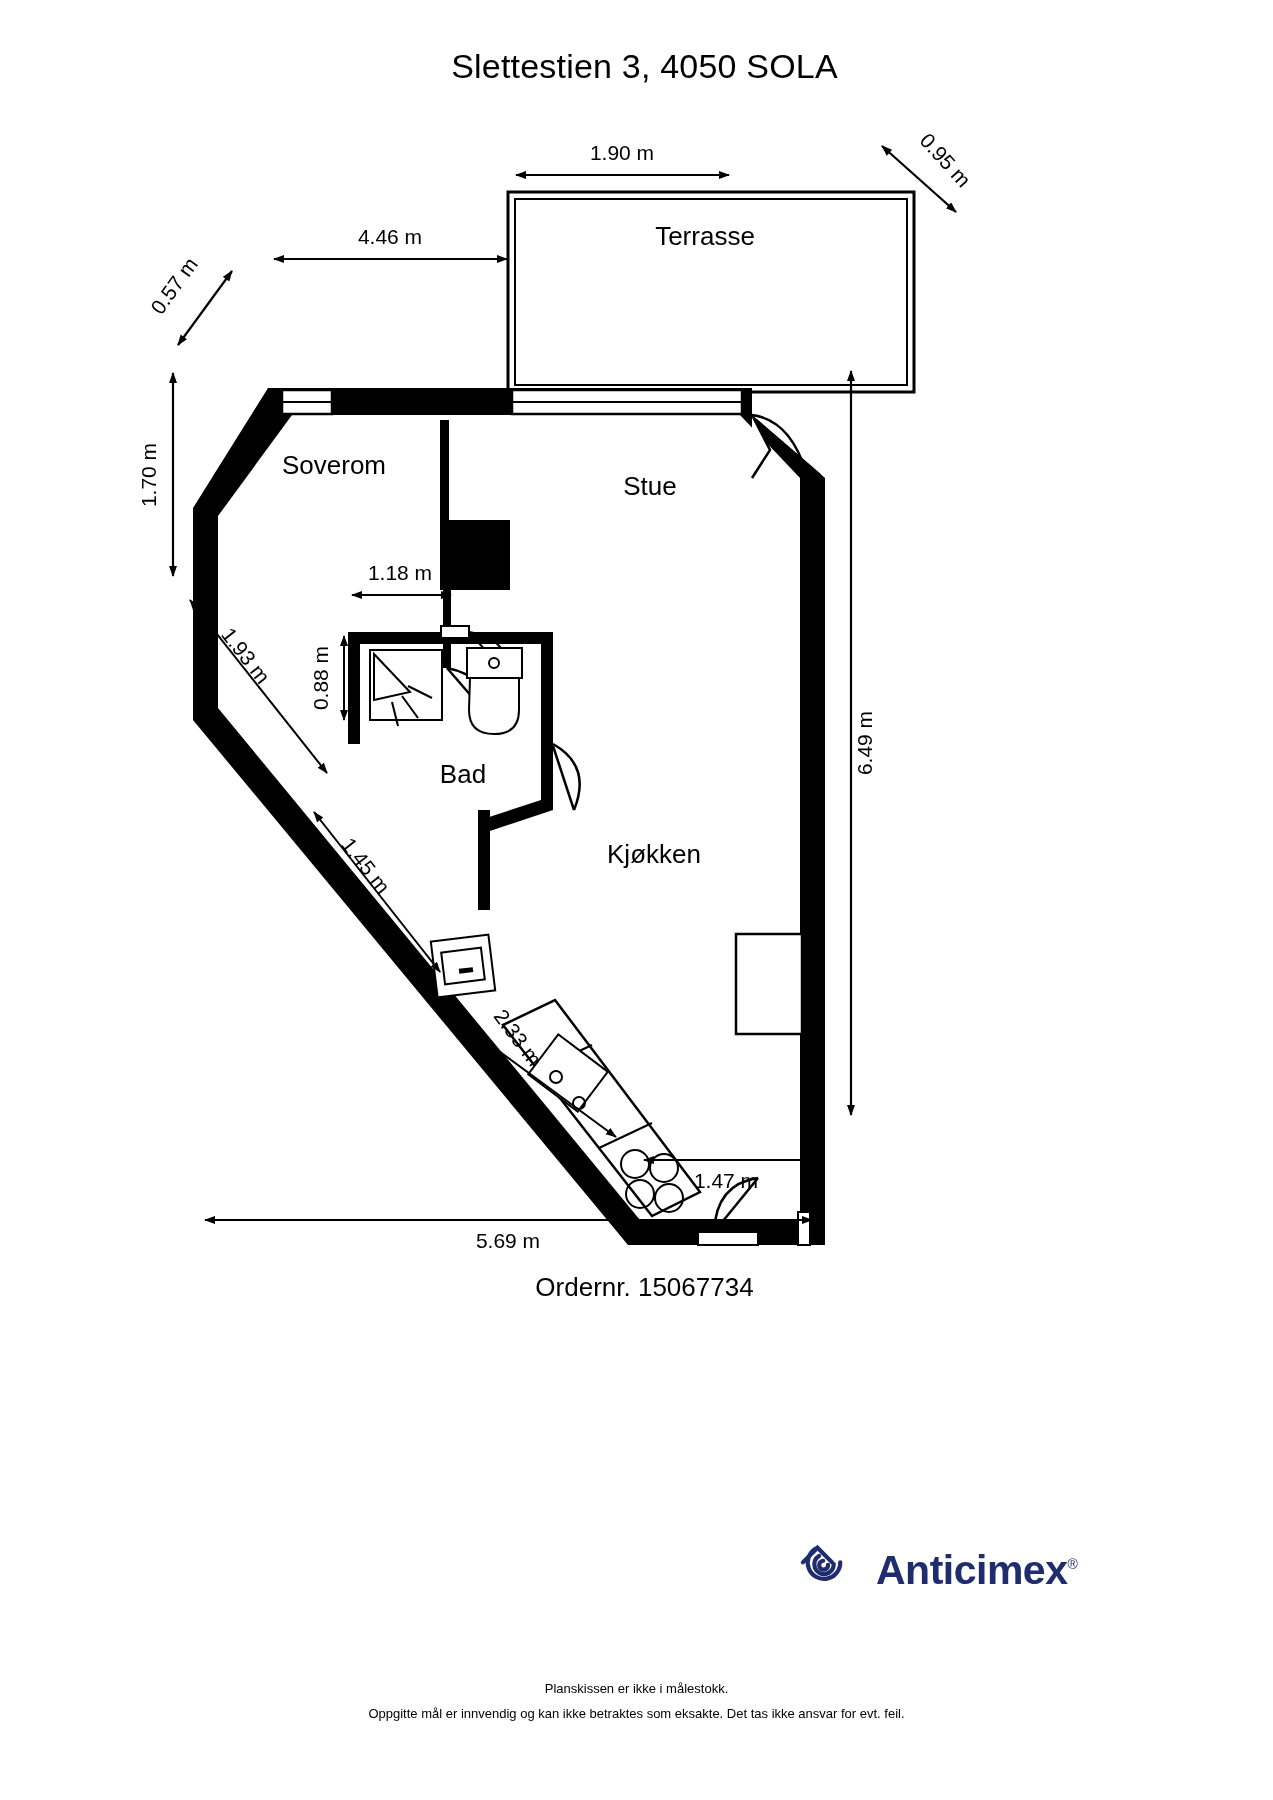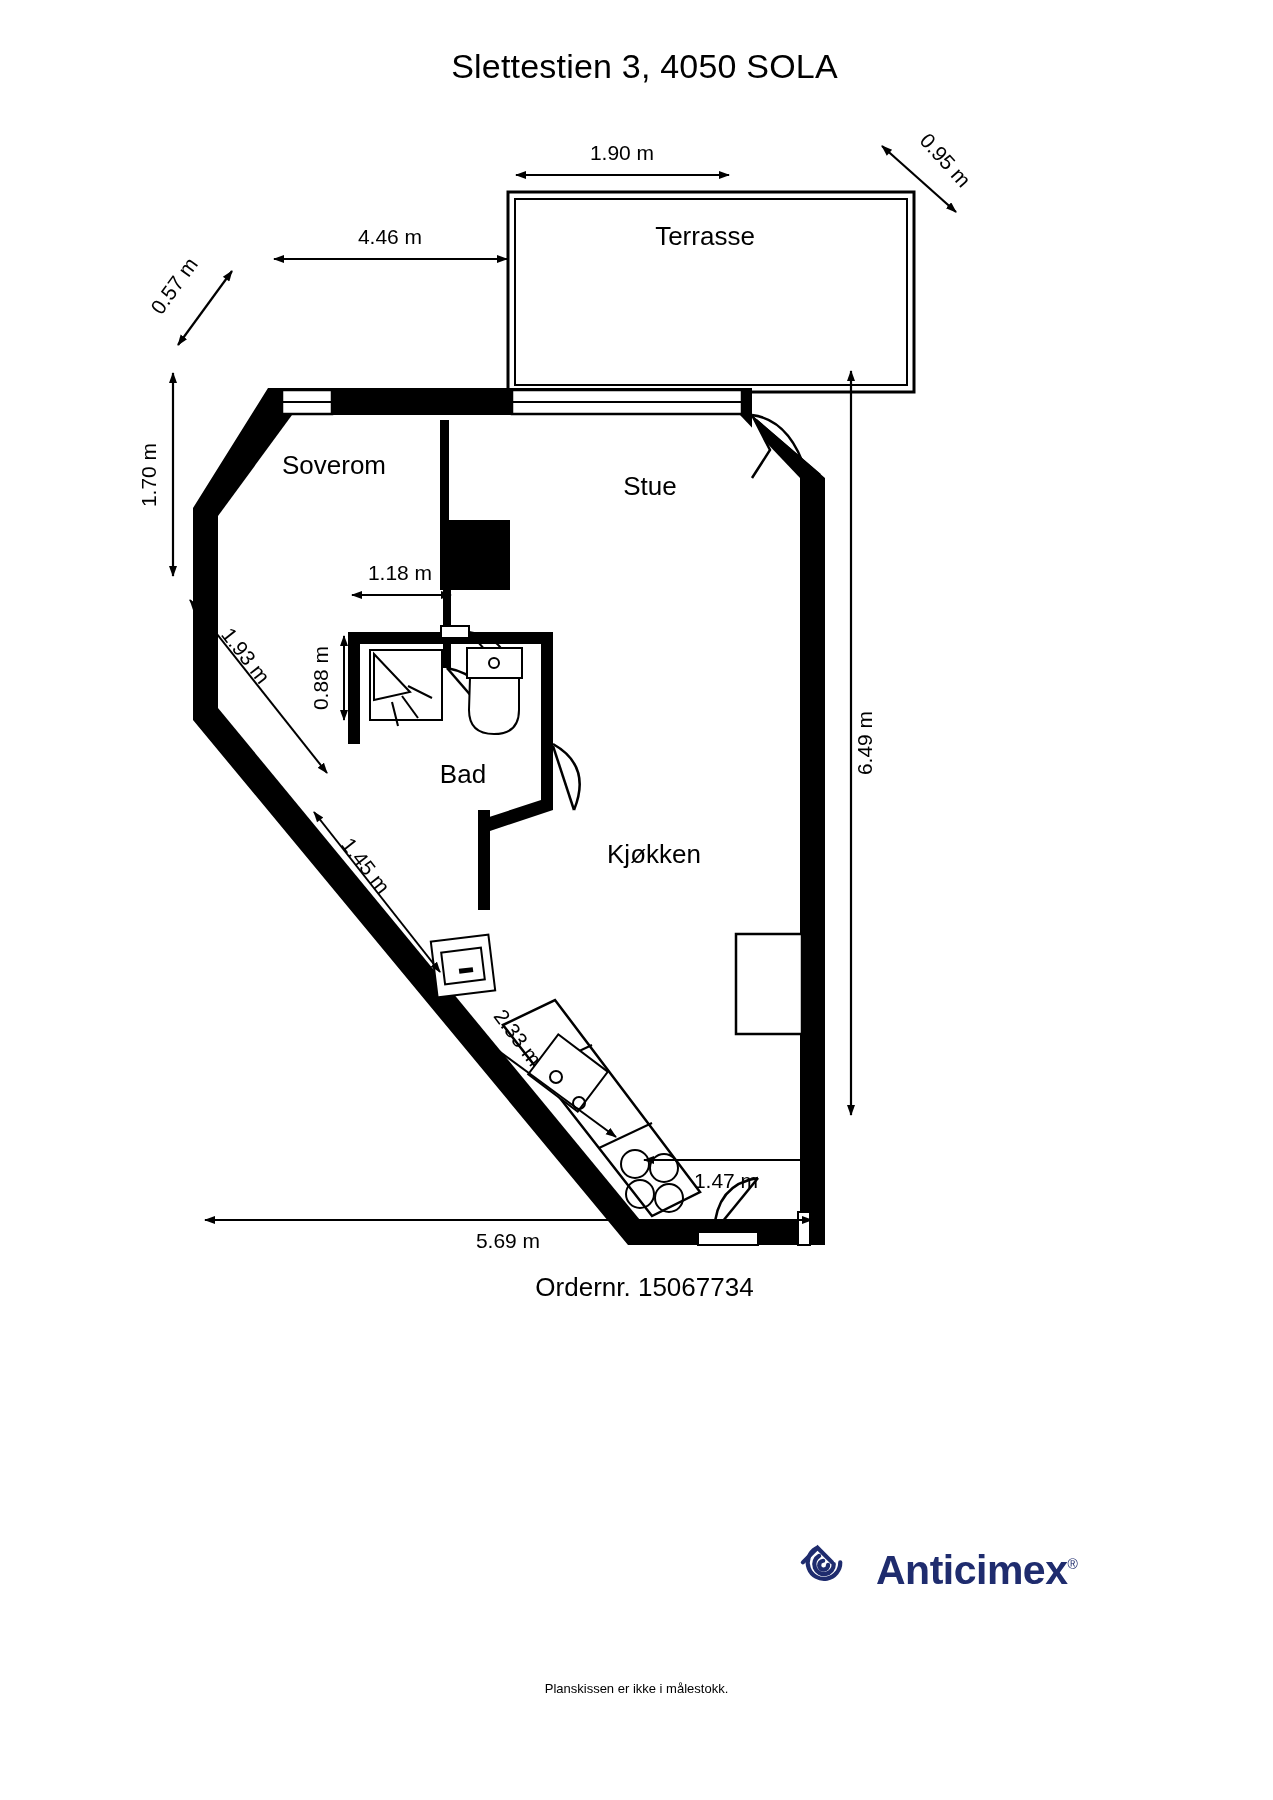--- a/index.html
+++ b/index.html
@@ -327,13 +327,14 @@
       <path d="M 37 33 A 5.5 5.5 0 1 1 31 28"></path>
     </g>
   </svg>
   <div class="logo-word" style="color:#1F2C6E">
     <span>Anticimex</span><span class="logo-reg">®</span>
   </div>
 </div>
 
 <div class="footer">
   <div>Planskissen er ikke i målestokk.</div>
+  <div>Oppgitte mål er innvendig og kan ikke betraktes som eksakte. Det tas ikke ansvar for evt. feil.</div>
 </div>
 
 </body></html>

